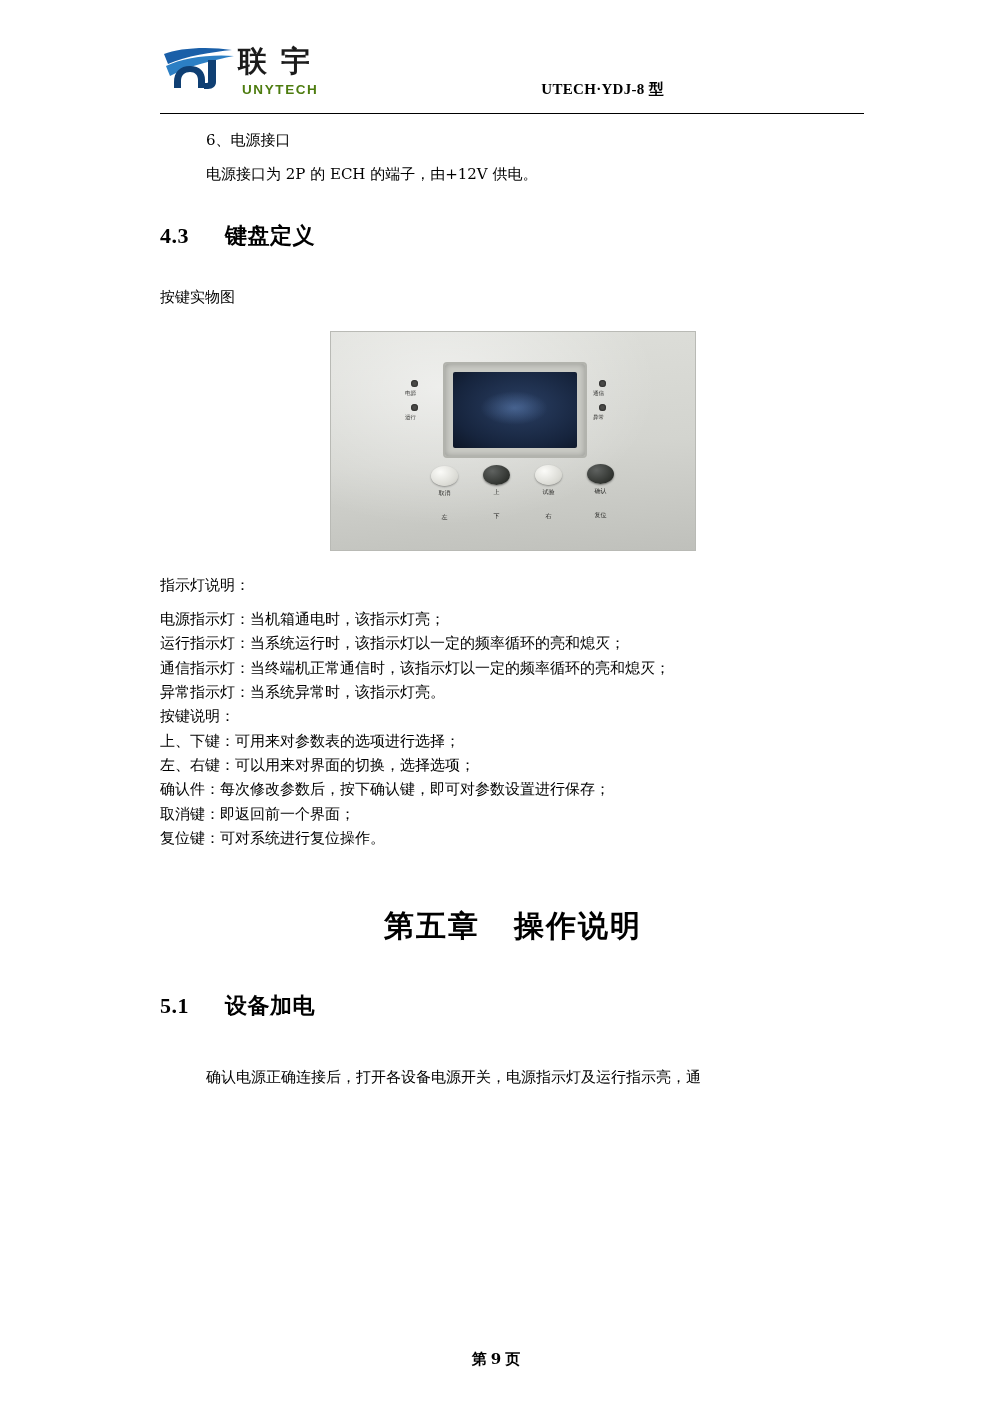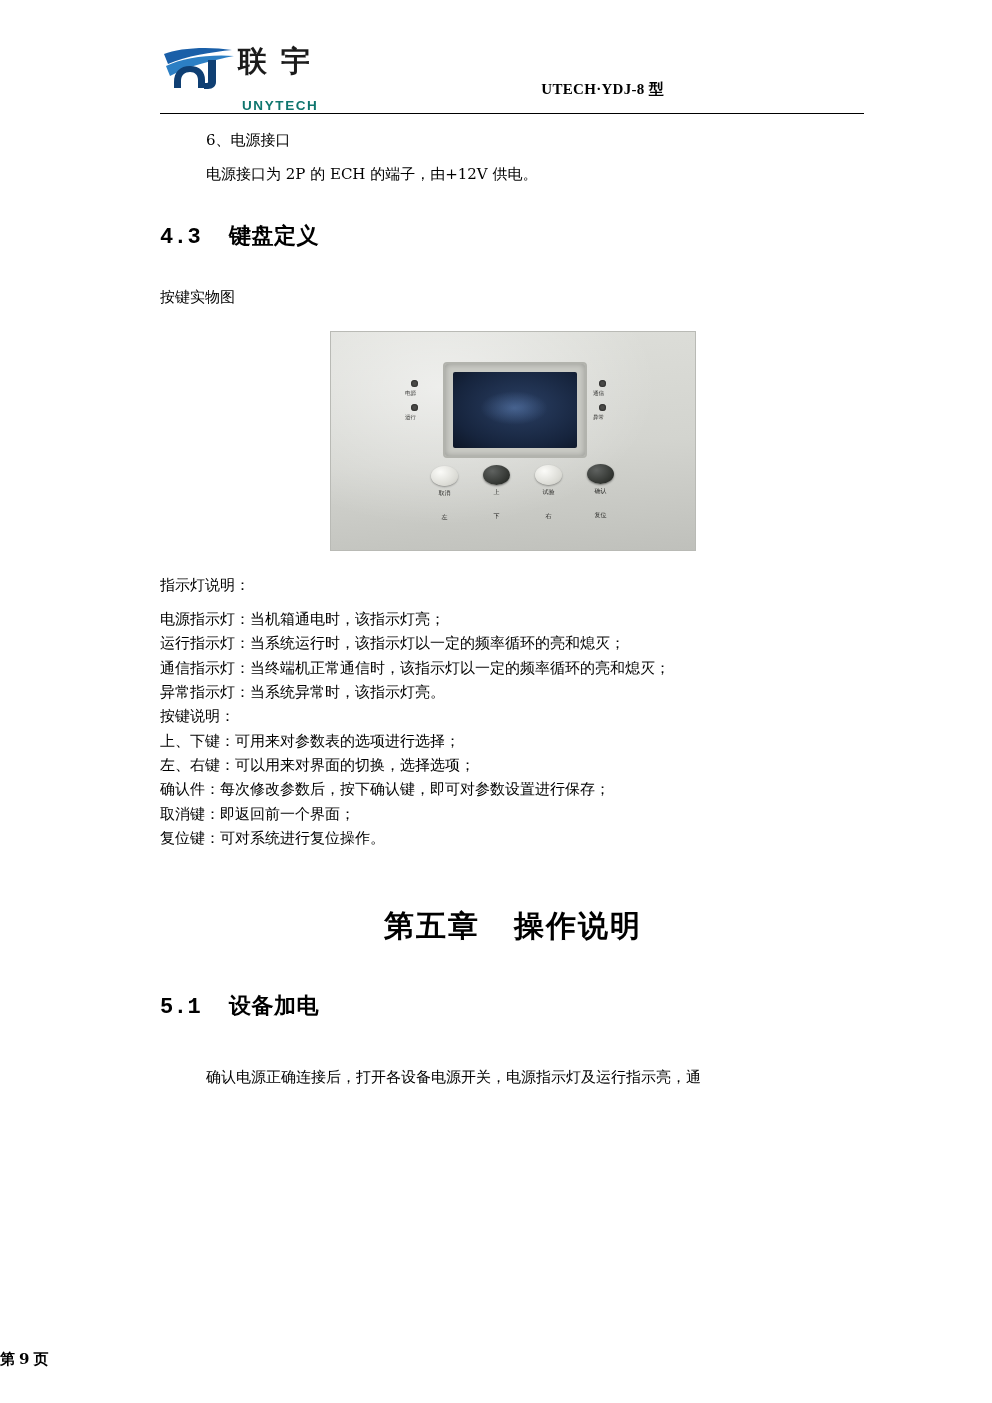--- a/index.html
+++ b/index.html
@@ -49,26 +49,26 @@
     top: 2px;
     font-family: "DejaVu Sans", sans-serif;
     font-size: 29px;
     font-weight: bold;
     letter-spacing: 14px;
     color: #1b1b1b;
   }
   .logo-en {
     position: absolute;
     left: 82px;
-    top: 58px;
+    top: 42px;
     font-family: "Liberation Sans", sans-serif;
     font-size: 13.5px;
     font-weight: bold;
     letter-spacing: 1.6px;
-    color: #0f766e;
+    color: #4d7c0f;
   }
   .header-right {
     position: absolute;
     right: 128px;
     top: 40px;
     font-family: "Liberation Serif", serif;
     font-size: 15px;
     font-weight: bold;
     letter-spacing: 0.3px;
   }
@@ -97,21 +97,21 @@
   .gap-s { height: 10px; }
   .gap-m { height: 22px; }
   .gap-l { height: 34px; }
   h2.sec {
     margin: 0;
     font-family: "DejaVu Sans", sans-serif;
     font-size: 22px;
     font-weight: bold;
     letter-spacing: 0.5px;
   }
-  h2.sec .num { margin-right: 28px; font-family: Liberation Mono, monospace; }
+  h2.sec .num { margin-right: 36px; font-family: Liberation Serif, serif; }
   h1.chapter {
     margin: 0;
     text-align: center;
     font-family: "DejaVu Serif", serif;
     font-size: 30px;
     font-weight: bold;
     letter-spacing: 2px;
   }
   h1.chapter .sp { display: inline-block; width: 34px; }
   
@@ -199,20 +199,21 @@
     color: #232321;
     white-space: nowrap;
     text-align: center;
   }
   
   .footer {
     position: absolute;
     left: 0;
     bottom: 34px;
     width: 992px;
+    text-align: center;
     font-family: "DejaVu Serif", serif;
     font-size: 15px;
     font-weight: bold;
   }
   .footer .n { margin: 0 4px; }
 </style>
 </head>
 <body>
 
 <div class="page">

